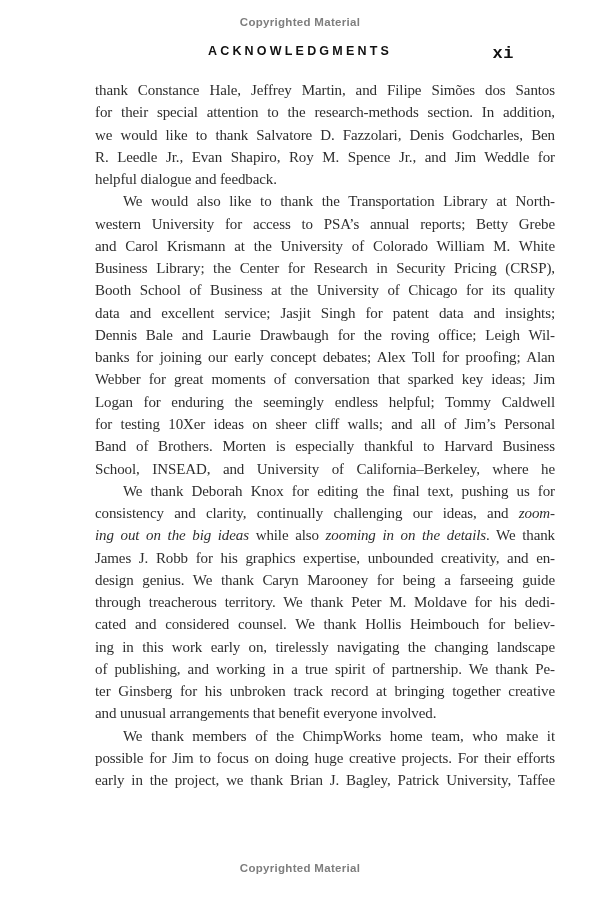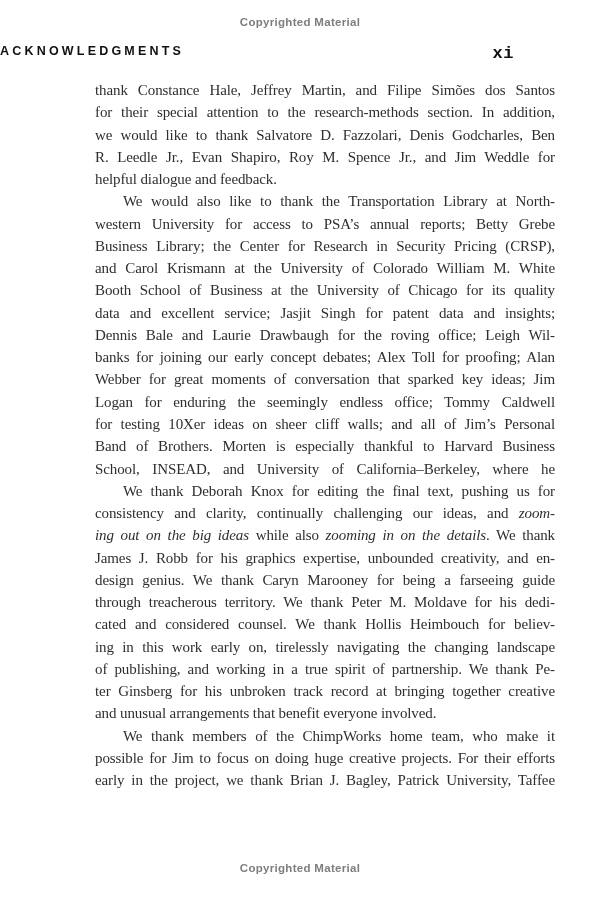--- a/index.html
+++ b/index.html
@@ -26,20 +26,21 @@
     letter-spacing: 0.3px;
     color: #7e7e7e;
   }
   .copyright.top { top: 16px; }
   .copyright.bottom { top: 862px; }
   .header-title {
     position: absolute;
     top: 44px;
     left: 0;
     width: 600px;
+    text-align: center;
     font-family: "Liberation Sans", sans-serif;
     font-weight: bold;
     font-size: 12.5px;
     letter-spacing: 3.2px;
     color: #111111;
   }
   .page-number {
     position: absolute;
     top: 44px;
     right: 86px;
@@ -87,28 +88,28 @@
   <div class="page-number">xi</div>
 
   <div class="body-text">
       <div class="line"><span>thank Constance Hale, Jeffrey Martin, and Filipe Simões dos Santos</span></div>
       <div class="line"><span>for their special attention to the research-methods section. In addition,</span></div>
       <div class="line"><span>we would like to thank Salvatore D. Fazzolari, Denis Godcharles, Ben</span></div>
       <div class="line"><span>R. Leedle Jr., Evan Shapiro, Roy M. Spence Jr., and Jim Weddle for</span></div>
       <div class="line no-j"><span>helpful dialogue and feedback.</span></div>
       <div class="line ind"><span>We would also like to thank the Transportation Library at North-</span></div>
       <div class="line"><span>western University for access to PSA’s annual reports; Betty Grebe</span></div>
+      <div class="line"><span>and Carol Krismann at the University of Colorado William M. White</span></div>
       <div class="line"><span>Business Library; the Center for Research in Security Pricing (CRSP),</span></div>
-      <div class="line"><span>and Carol Krismann at the University of Colorado William M. White</span></div>
       <div class="line"><span>Booth School of Business at the University of Chicago for its quality</span></div>
       <div class="line"><span>data and excellent service; Jasjit Singh for patent data and insights;</span></div>
       <div class="line"><span>Dennis Bale and Laurie Drawbaugh for the roving office; Leigh Wil-</span></div>
       <div class="line"><span>banks for joining our early concept debates; Alex Toll for proofing; Alan</span></div>
       <div class="line"><span>Webber for great moments of conversation that sparked key ideas; Jim</span></div>
-      <div class="line"><span>Logan for enduring the seemingly endless office; Tommy Caldwell</span></div>
+      <div class="line"><span>Logan for enduring the seemingly endless helpful; Tommy Caldwell</span></div>
       <div class="line"><span>for testing 10Xer ideas on sheer cliff walls; and all of Jim’s Personal</span></div>
       <div class="line"><span>Band of Brothers. Morten is especially thankful to Harvard Business</span></div>
       <div class="line"><span>School, INSEAD, and University of California–Berkeley, where he</span></div>
       <div class="line ind"><span>We thank Deborah Knox for editing the final text, pushing us for</span></div>
       <div class="line"><span>consistency and clarity, continually challenging our ideas, and </span><em>zoom-</em></div>
       <div class="line"><em>ing out on the big ideas</em><span> while also </span><em>zooming in on the details</em><span>. We thank</span></div>
       <div class="line"><span>James J. Robb for his graphics expertise, unbounded creativity, and en-</span></div>
       <div class="line"><span>design genius. We thank Caryn Marooney for being a farseeing guide</span></div>
       <div class="line"><span>through treacherous territory. We thank Peter M. Moldave for his dedi-</span></div>
       <div class="line"><span>cated and considered counsel. We thank Hollis Heimbouch for believ-</span></div>

